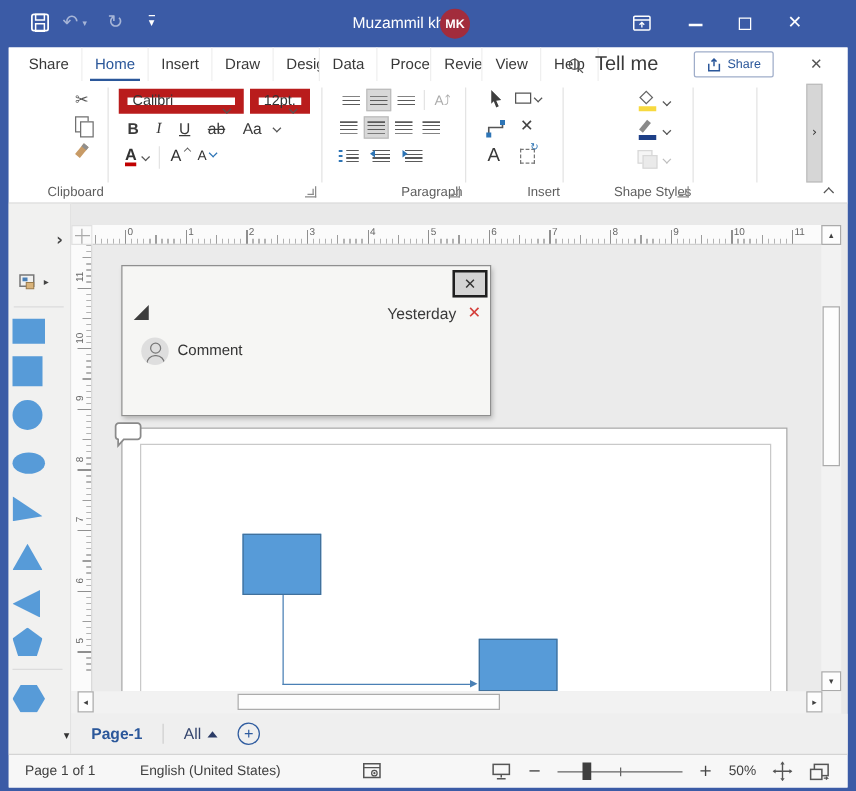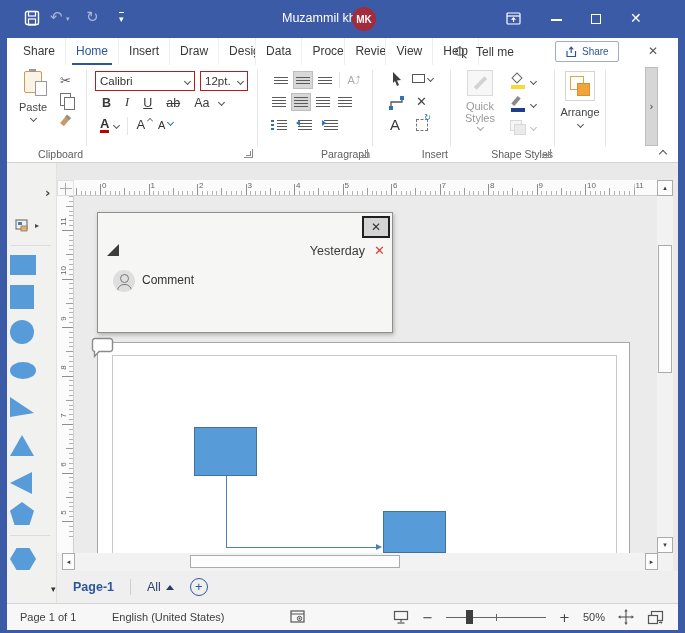--- a/index.html
+++ b/index.html
@@ -35,21 +35,21 @@
 
   
   #ribbon{position:absolute;left:0;top:27px;width:671px;height:98px;background:#fff;border-bottom:1px solid #d2d2d2;}
   .rgroup{position:absolute;top:0;bottom:0;}
   .glabel{position:absolute;bottom:2px;left:0;right:0;text-align:right;font-size:10.5px;color:#5e5e5e;white-space:nowrap;}
   .rsep{position:absolute;top:5px;bottom:16px;width:1px;background:#e4e4e4;}
   .lnch{position:absolute;width:9px;height:9px;border-right:1px solid #8b8b8b;border-bottom:1px solid #8b8b8b;}
   .lnch::before{content:"";position:absolute;right:1px;bottom:1px;width:4px;height:4px;border-right:1px solid #8b8b8b;border-bottom:1px solid #8b8b8b;}
   .chev-d{width:5px;height:5px;border-right:1.2px solid #555;border-bottom:1.2px solid #555;transform:rotate(45deg);display:inline-block;}
   .chev-u{width:6px;height:6px;border-top:1.4px solid #555;border-left:1.4px solid #555;transform:rotate(45deg);display:inline-block;}
-  .combo{position:absolute;height:20px;border:1px solid #b91c1c;background:#fff;display:flex;align-items:center;
+  .combo{position:absolute;height:20px;border:7px solid #b91c1c;background:#fff;display:flex;align-items:center;
     font-size:11.5px;color:#333;padding:0 4px;}
   .combo .chev-d{position:absolute;right:4px;top:7px;}
   .fbtn{font-size:12.5px;color:#3a3a3a;padding:0 4px;display:inline-flex;align-items:flex-end;}
   .ptile{width:20px;height:18px;display:flex;align-items:center;justify-content:center;border:1px solid transparent;}
   .ptile.sel{background:#d8d8d8;border-color:#bdbdbd;}
   .plines{width:14px;height:10px;background:repeating-linear-gradient(to bottom,#5a5a5a 0 1px,transparent 1px 3px);}
   .plines3{width:14px;height:7px;background:repeating-linear-gradient(to bottom,#5a5a5a 0 1px,transparent 1px 3px);}
   .bullets{position:relative;width:16px;height:10px;}
   .bullets::before{content:"";position:absolute;left:0;top:0;width:3px;height:10px;
     background:repeating-linear-gradient(to bottom,#2e75b6 0 2px,transparent 2px 4px);}
@@ -211,42 +211,35 @@
           <div class="tab">Draw</div>
           <div class="tab" style="max-width: 37px;">Design</div>
           <div class="tab">Data</div>
           <div class="tab" style="max-width: 43px;">Process</div>
           <div class="tab" style="max-width: 41px;">Review</div>
           <div class="tab">View</div>
           <div class="tab">Help</div>
         </div>
       <div class="ab" style="left:448px;top:0;height:27px;display:flex;align-items:center;gap:12px">
         <span class="mag"></span>
-        <span style="font-size:12px;color:#3a3a3a">Tell me</span>
+        <span style="font-size:16px;color:#3a3a3a">Tell me</span>
       </div>
       <div id="sharebtn">
         <svg width="12" height="12" viewBox="0 0 12 12">
             <path d="M2 5 L2 10.5 L10.5 10.5 L10.5 5" fill="none" stroke="#2b579a" stroke-width="1.2"></path>
             <path d="M6.2 7 L6.2 1.5 M4.2 3.3 L6.2 1.2 L8.2 3.3" fill="none" stroke="#2b579a" stroke-width="1.2"></path>
           </svg>
         <span>Share</span>
       </div>
       <span class="ab glyph" style="left:641px;top:6px;font-size:12px;color:#555">✕</span>
     </div>
 
     <div id="ribbon">
 
       <div class="rgroup" style="left:5px;width:71px">
-        <div class="ab" style="left:4px;top:6px;width:34px;height:66px;display:flex;flex-direction:column;align-items:center">
-          <div class="clipb">
-              <div class="page"></div>
-            </div>
-          <span style="font-size:11px;color:#444;margin-top:8px">Paste</span>
-          <span class="chev-d" style="margin-top:3px"></span>
-        </div>
         <span class="ab glyph" style="left:48px;top:8px;font-size:13px;color:#555">✂</span>
         <div class="copyic ab" style="left:48px;top:28px"></div>
         <div class="painter ab" style="left:51px;top:50px"></div>
         <div class="glabel">Clipboard</div>
       </div>
       <div class="rsep" style="left:79px"></div>
 
       <div class="rgroup" style="left:81px;width:166px">
         <div class="combo" style="left:7px;top:6px;width:100px">
           <span>Calibri</span>
@@ -337,27 +330,20 @@
             <rect x="12" y="1" width="4" height="4" fill="#2e75b6"></rect>
           </svg>
         <span class="ab glyph" style="left:42px;top:29px;font-size:13px;color:#444">✕</span>
         <span class="ab" style="left:16px;top:51px;font-size:15px;color:#3a3a3a">A</span>
         <div class="transformicon ab" style="left:42px;top:54px"></div>
         <div class="glabel">Insert</div>
       </div>
       <div class="rsep" style="left:443px"></div>
 
       <div class="rgroup" style="left:445px;width:101px">
-        <div class="ab" style="left:3px;top:5px;width:50px;display:flex;flex-direction:column;align-items:center;opacity:.55">
-          <div style="width:26px;height:26px;border:1px solid #bdbdbd;background:#f2f2f2;position:relative">
-              <div style="position:absolute;left:5px;top:10px;width:15px;height:4px;background:#b0b0b0;transform:rotate(-45deg)"></div>
-            </div>
-          <span class="bigbtn-label" style="margin-top:4px;width:48px">Quick Styles</span>
-          <span class="chev-d" style="margin-top:1px"></span>
-        </div>
         <div class="ab" style="left:58px;top:8px;display:flex;align-items:center;gap:5px">
             <span class="fillic">
               <span class="bkt"></span>
               <span class="bar"></span>
             </span>
             <span class="chev-d"></span>
           </div>
         <div class="ab" style="left:58px;top:31px;display:flex;align-items:center;gap:5px">
             <span class="lineic">
               <span class="pen"></span>
@@ -367,29 +353,20 @@
           </div>
         <div class="ab" style="left:58px;top:55px;display:flex;align-items:center;gap:5px;opacity:.7">
             <span class="effic"></span>
             <span class="chev-d" style="opacity:.55"></span>
           </div>
         <div class="glabel">Shape Styles</div>
         <div class="lnch" style="right:2px;bottom:4px"></div>
       </div>
       <div class="rsep" style="left:547px"></div>
 
-      <div class="rgroup" style="left:549px;width:48px">
-        <div class="ab" style="left:0;top:6px;width:48px;display:flex;flex-direction:column;align-items:center">
-          <div class="bigbtn-iconbox">
-              <span class="arric"></span>
-            </div>
-          <span class="bigbtn-label" style="margin-top:5px">Arrange</span>
-          <span class="chev-d" style="margin-top:4px"></span>
-        </div>
-      </div>
       <div class="rsep" style="left:598px"></div>
 
 
       <div id="ribbonstrip">
           <span class="glyph">›</span>
         </div>
       <span class="chev-u ab" style="left:653px;bottom:5px;border-color:#555"></span>
     </div>
 
     <div id="workspace"></div>

